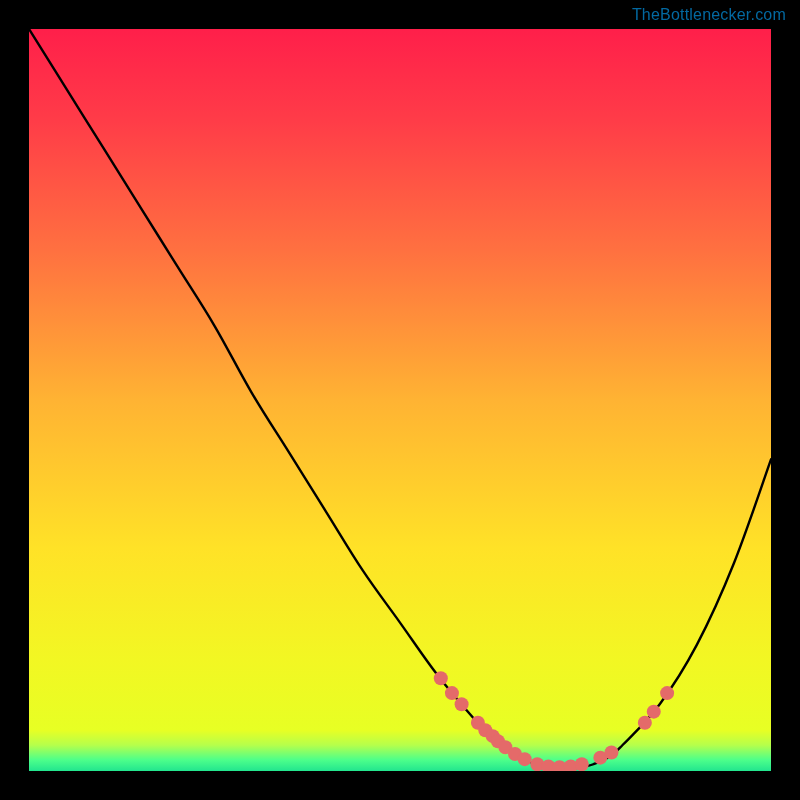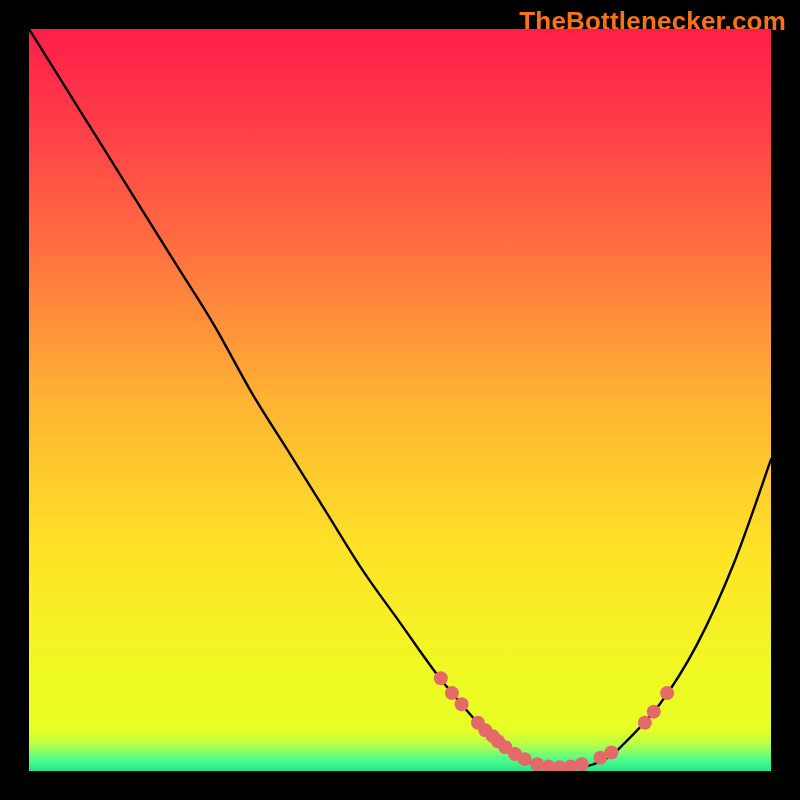--- a/index.html
+++ b/index.html
@@ -23,24 +23,24 @@
     position: absolute;
     left: 0;
     top: 0;
     width: 742px;
     height: 742px;
   }
   .attrib {
     position: absolute;
     top: 6px;
     right: 14px;
-    color: #f97316;
-    font-size: 26px;
+    color: #0369a1;
+    font-size: 16px;
     letter-spacing: 0.2px;
-    font-weight: 700;
+    font-weight: 400;
   }
 </style>
 </head>
 <body>
 
 <div class="attrib">TheBottlenecker.com</div>
 
 <div class="frame">
   <svg class="plot" viewBox="0 0 742 742" preserveAspectRatio="none">
     <defs>

